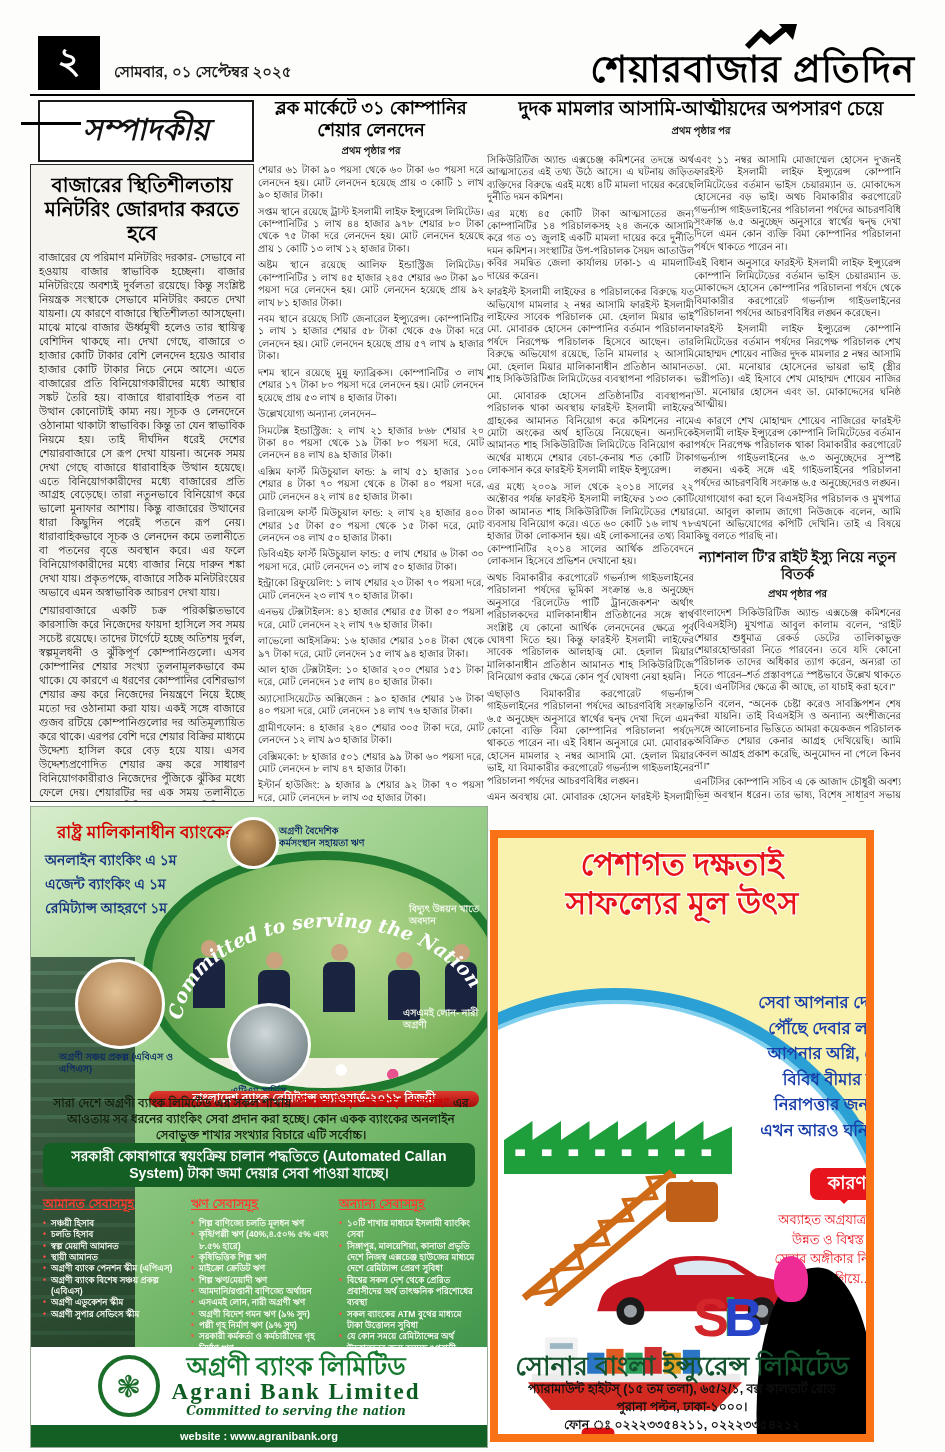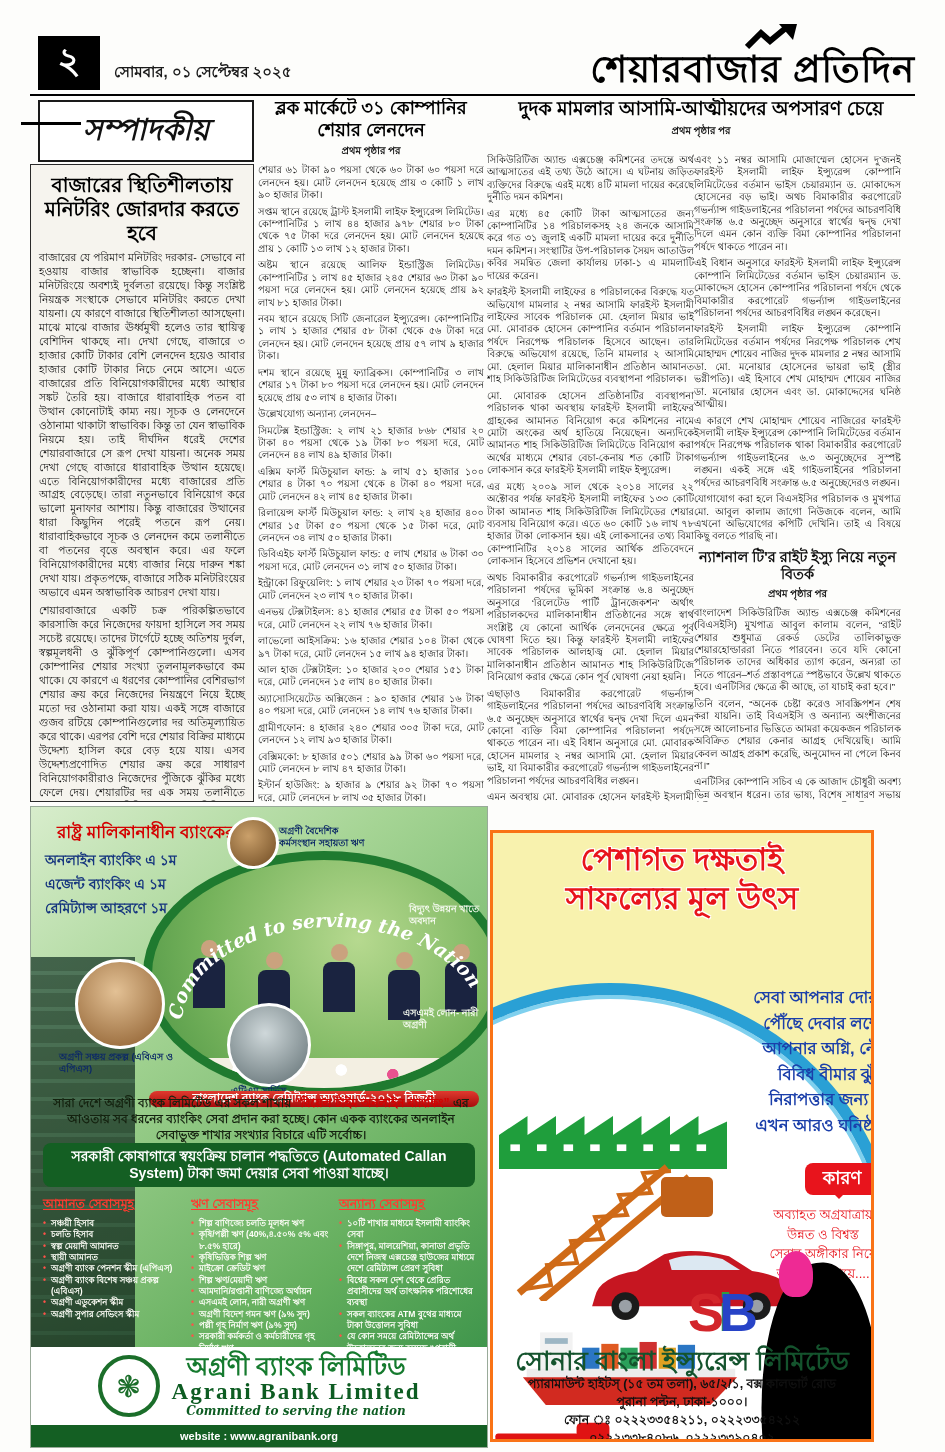--- a/index.html
+++ b/index.html
@@ -71,21 +71,21 @@
   .ag-logo{width:54px;height:54px;border-radius:50%;border:4px solid #1b6e2a;color:#1b6e2a;font-size:30px;
       display:flex;align-items:center;justify-content:center;}
   .ag-names{text-align:center;}
   .ag-bn{font-size:25px;font-weight:800;color:#157a2e;line-height:1;}
   .ag-en{font-size:23px;font-weight:800;color:#0d5c22;font-family:"Liberation Serif","DejaVu Serif",serif;letter-spacing:2px;line-height:1.1;}
   .ag-script{font-size:12px;font-style:italic;font-weight:bold;color:#0d5c22;font-family:"DejaVu Serif",serif;}
   .ag-web{position:absolute;left:0;right:0;top:618px;height:22px;background:#145f23;color:#fff;font-size:11px;
       font-weight:bold;display:flex;align-items:center;justify-content:center;}
   
   .sonar{position:absolute;left:490px;top:830px;width:384px;height:612px;background:#f8f2ae;
-         border:3px solid #f97316;box-sizing:border-box;overflow:hidden;}
+         border:8px solid #f97316;box-sizing:border-box;overflow:hidden;}
   .so-title{margin-top:8px;text-align:center;font-size:31px;font-weight:800;color:#e8141c;line-height:1.25;white-space:pre-line;
       text-shadow:1px 1px 0 #fff,-1px -1px 0 #fff,1px -1px 0 #fff,-1px 1px 0 #fff;}
   .so-circle{position:absolute;left:-175px;top:150px;width:560px;height:560px;border-radius:50%;
       background:#fff;border:12px solid #2aa0d5;box-shadow:0 0 0 4px #7fd0ee inset;}
   .so-bluetext{position:absolute;left:258px;top:152px;width:182px;color:#1b3faa;font-weight:800;font-size:16.5px;
       text-align:center;line-height:1.55;white-space:pre-line;}
   .so-karon{position:absolute;left:312px;top:330px;width:74px;height:32px;background:#e8141c;border-radius:8px;
       color:#fff;font-size:18px;font-weight:800;display:flex;align-items:center;justify-content:center;}
   .so-karon:after{content:"";position:absolute;left:28px;bottom:-10px;border:6px solid transparent;border-top-color:#e8141c;}
   .so-redtext{position:absolute;left:232px;top:372px;width:196px;color:#e8141c;font-weight:400;font-size:13px;

